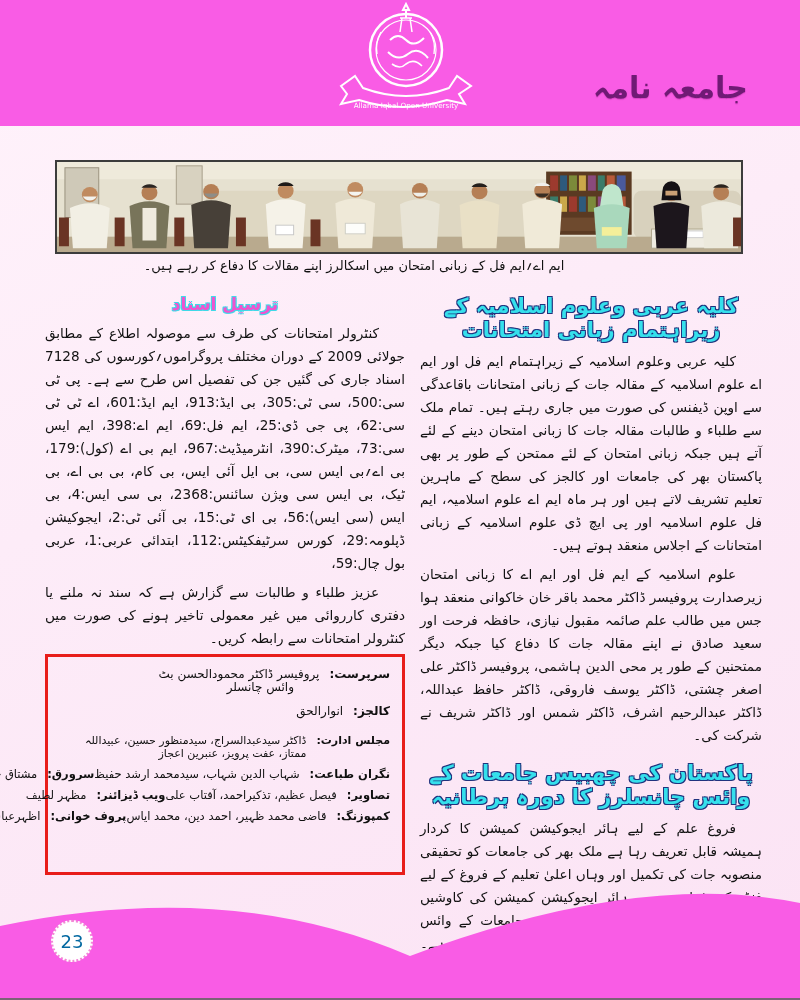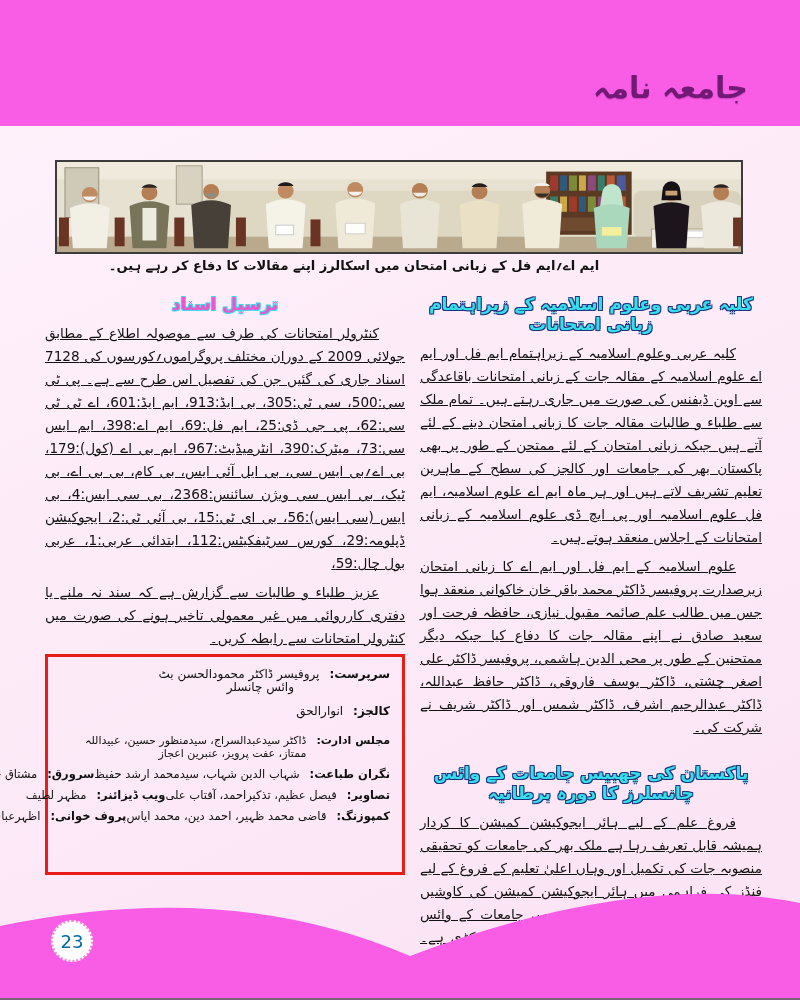--- a/index.html
+++ b/index.html
@@ -9,32 +9,32 @@
   
   .top-band{position:absolute;left:0;top:0;width:800px;height:126px;background:#f95ce5;}
   .masthead-title{position:absolute;right:52px;top:70px;color:#701a75;font-size:30px;
         font-weight:bold;direction:rtl;text-shadow:0 1px 1px rgba(120,0,100,.25);}
   .logo-wrap{position:absolute;left:318px;top:2px;width:175px;height:122px;}
   
   .photo-frame{position:absolute;left:55px;top:160px;width:688px;height:94px;
         border:2px solid #3c3c3c;background:#e7e2d2;box-sizing:border-box;}
   .photo-frame svg{display:block;width:100%;height:100%;}
   .photo-caption{position:absolute;left:0;top:258px;width:708px;text-align:center;
-        direction:rtl;font-size:13px;font-weight:bold;color:#111;}
+        direction:rtl;font-size:13px;font-weight:normal;color:#111;}
   
   .col{position:absolute;direction:rtl;color:#121212;}
   .col-right{left:420px;top:294px;width:342px;}
   .col-left{left:45px;top:294px;width:360px;}
-  .h-cyan{font-size:17px;font-weight:bold;text-align:center;color:#35e0ec;margin:0 0 8px 0;
+  .h-cyan{font-size:21px;font-weight:bold;text-align:center;color:#35e0ec;margin:0 0 8px 0;
         text-shadow:-1px -1px 0 #20337e,1px -1px 0 #20337e,-1px 1px 0 #20337e,1px 1px 0 #20337e;}
   .h-pink{font-size:17px;font-weight:bold;text-align:center;color:#f153ce;margin:0 0 8px 0;
         text-shadow:-1px -1px 0 #3fd9e8,1px -1px 0 #3fd9e8,-1px 1px 0 #3fd9e8,1px 1px 0 #3fd9e8;}
   .para{font-size:13.6px;line-height:23px;text-align:justify;margin:0 0 6px 0;}
-  .indent{text-indent:26px;text-decoration:underline;}
-  .h-gap{margin-top:24px;}
+  .indent{text-indent:26px;}
+  .h-gap{margin-top:14px;}
   
   .red-box{position:absolute;left:45px;top:654px;width:360px;height:221px;box-sizing:border-box;
         border:3px solid #e81d1a;padding:10px 12px 6px 12px;direction:rtl;font-size:12px;color:#101010;}
   .mrow{display:flex;direction:rtl;justify-content:space-between;margin-bottom:7px;}
   .mpair{display:flex;direction:rtl;}
   .mlabel{font-weight:bold;white-space:nowrap;margin-left:10px;}
   .mval{white-space:nowrap;}
   .sub-line{margin:-3px 96px 10px 0;}
   .gap-lg{margin-bottom:16px;}
   
@@ -43,20 +43,41 @@
         background:#ffffff;border:2px dotted #f387d6;box-sizing:border-box;display:flex;
         align-items:center;justify-content:center;font-size:18px;color:#0369a1;z-index:5;}
   .bottom-strip{position:absolute;left:0;bottom:0;width:800px;height:2px;background:#7a6376;z-index:6;}
 </style>
 </head>
 <body>
 
 <div class="page">
 
   <div class="top-band">
+    <div class="logo-wrap">
+      <svg viewBox="0 0 175 122">
+        <g fill="none" stroke="#ffffff" stroke-width="2">
+
+          <circle cx="88" cy="48" r="36" stroke-width="2.5"></circle>
+          <circle cx="88" cy="48" r="30" stroke-width="1.2"></circle>
+
+          <path d="M88 2 L85 8 L91 8 Z M88 8 L88 16" stroke-width="2"></path>
+          <path d="M82 16 h12 M84 16 l-2 14 M92 16 l2 14" stroke-width="1.5"></path>
+
+          <path d="M72 38 q8 -8 16 0 q8 8 18 -2" stroke-width="2"></path>
+          <path d="M70 50 q10 10 20 2 q10 -8 20 4" stroke-width="2"></path>
+          <path d="M74 62 q8 6 14 0 q8 -6 16 2" stroke-width="1.6"></path>
+          <path d="M63 30 q-6 10 -4 22" stroke-width="1.4"></path>
+          <path d="M112 30 q6 10 4 22" stroke-width="1.4"></path>
+
+          <path d="M23 84 l14 -10 l8 12 q43 16 86 0 l8 -12 l14 10 l-12 8 l6 10 l-18 -4 q-45 14 -88 0 l-18 4 l6 -10 Z" stroke-width="2"></path>
+        </g>
+        <text x="88" y="106" text-anchor="middle" font-size="7.2" fill="#ffffff">Allama Iqbal Open University</text>
+      </svg>
+    </div>
     <div class="masthead-title">جامعہ نامہ</div>
   </div>
 
   <div class="photo-frame">
     <svg viewBox="0 0 688 94" preserveAspectRatio="none">
 
       <rect x="0" y="0" width="688" height="94" fill="#e6e1d0"></rect>
       <rect x="0" y="0" width="688" height="18" fill="#efeadb"></rect>
 
       <rect x="8" y="6" width="34" height="52" fill="#cfc9b8" stroke="#9a927e"></rect>

